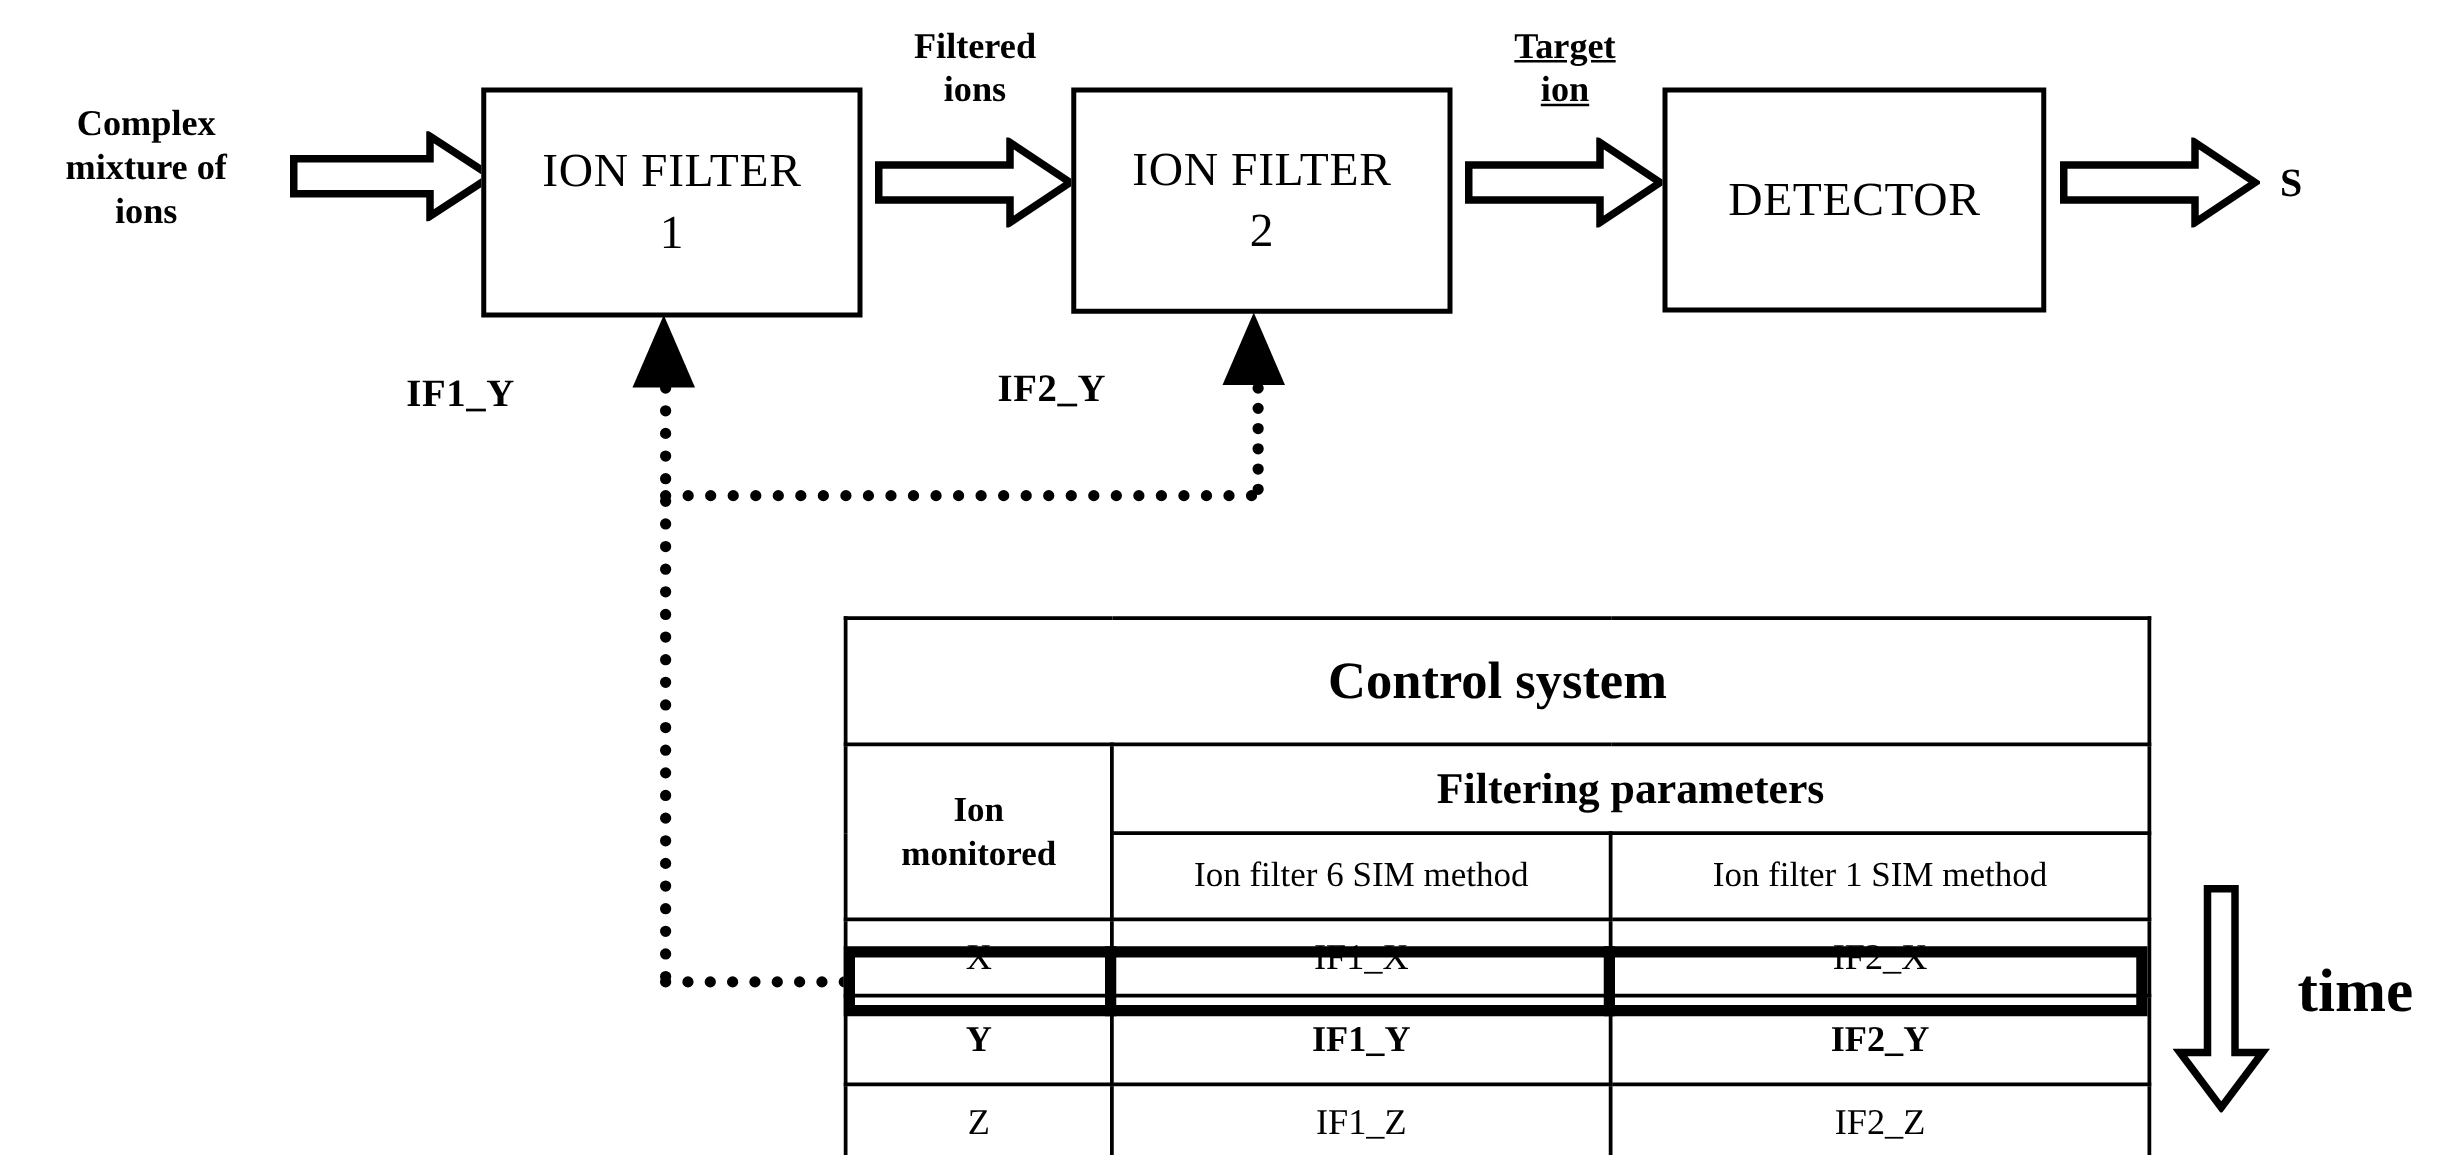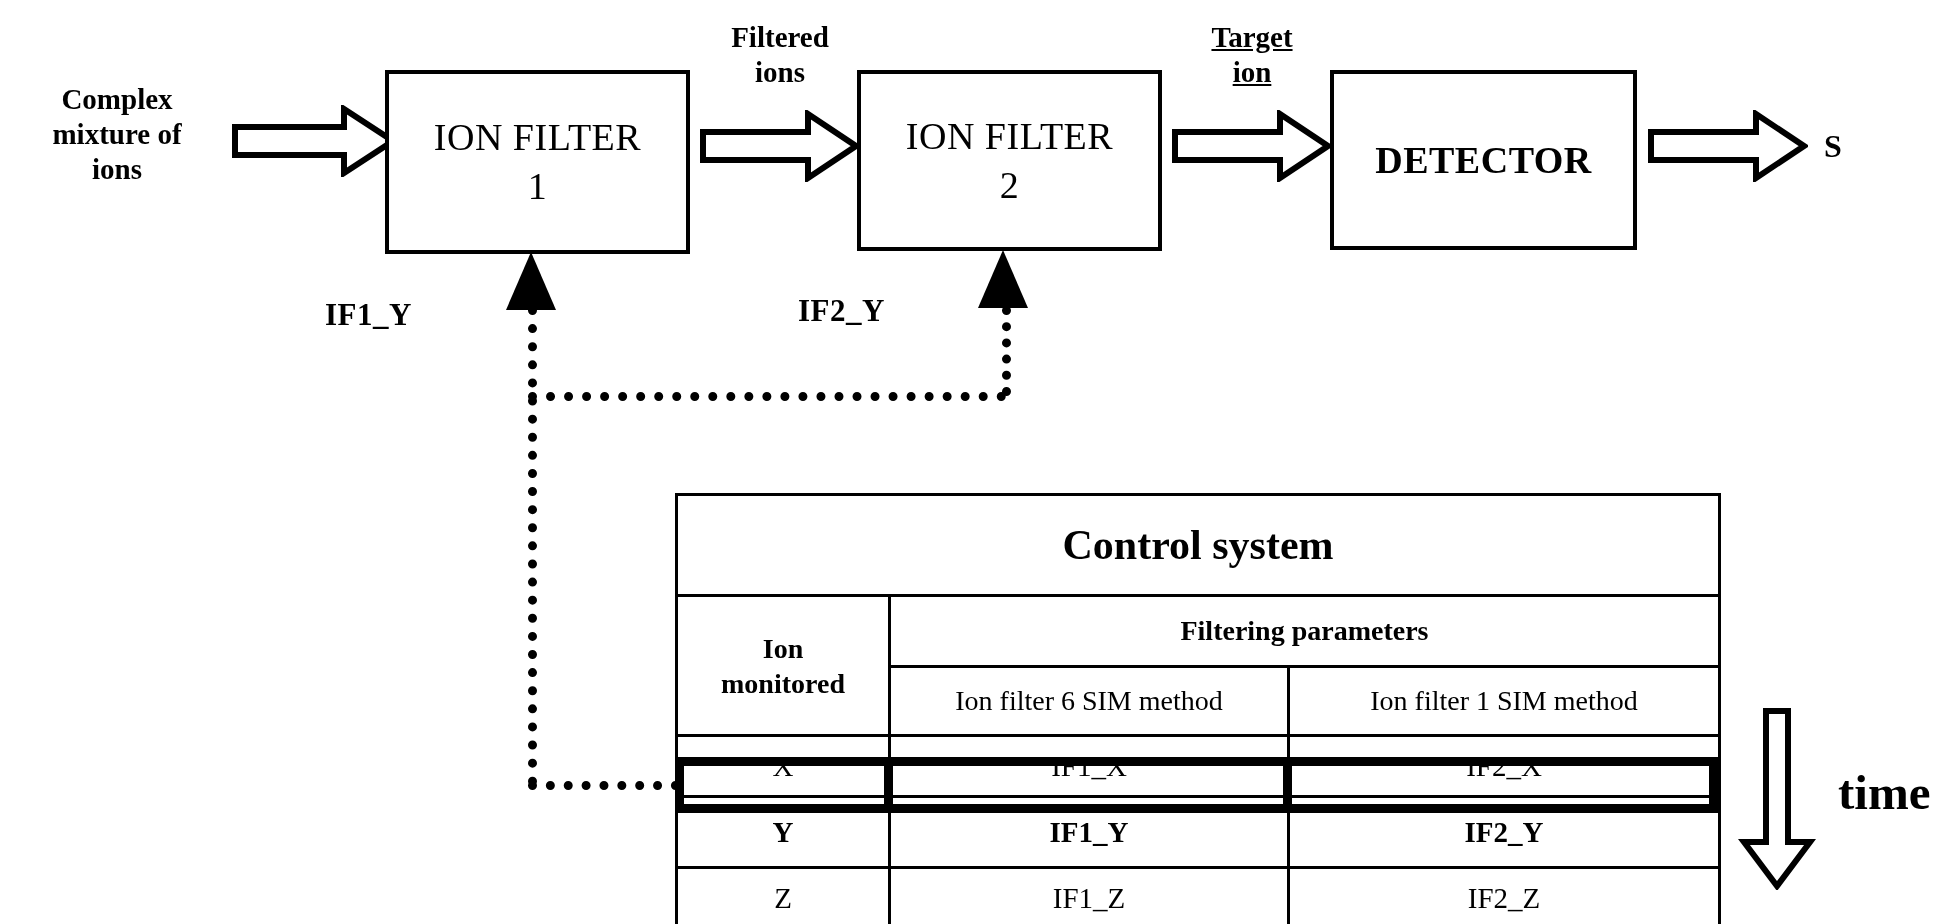--- a/index.html
+++ b/index.html
@@ -94,21 +94,21 @@
     height: 86px;
   }
   .tbl-ion-head {
     font-weight: bold;
     font-size: 28px;
     line-height: 1.25;
     white-space: pre-line;
   }
   .tbl-filtparam {
     font-weight: bold;
-    font-size: 28px;
+    font-size: 35px;
     height: 56px;
   }
   .tbl-colhead {
     font-size: 28px;
     height: 54px;
   }
   .tbl-cell {
     font-size: 29px;
     height: 46px;
   }
@@ -166,21 +166,21 @@
     <div class="proc-line">2</div>
   </div>
 
   <div class="abs flow-label" style="left:1172px; top:20px; width:160px;text-decoration:underline;">Target
 ion</div>
 
   <svg class="abs" style="left:1172px; top:110px;" width="160" height="72" viewBox="0 0 160 72">
     <polygon points="3,22 108,22 108,4 156,36 108,68 108,50 3,50" fill="#ffffff" stroke="#000000" stroke-width="6" stroke-linejoin="miter"></polygon>
   </svg>
 
-  <div class="abs proc-box" style="left:1330px; top:70px; width:307px; height:180px;font-weight:bold;">
+  <div class="abs proc-box" style="left:1330px; top:70px; width:307px; height:180px;">
     <div class="proc-line">DETECTOR</div>
   </div>
 
   <svg class="abs" style="left:1648px; top:110px;" width="160" height="72" viewBox="0 0 160 72">
     <polygon points="3,22 108,22 108,4 156,36 108,68 108,50 3,50" fill="#ffffff" stroke="#000000" stroke-width="6" stroke-linejoin="miter"></polygon>
   </svg>
 
   <div class="abs sig-label" style="left:1824px; top:128px;">S</div>
 
   <svg class="abs" style="left:503px; top:252px;" width="56" height="62" viewBox="0 0 56 62">

